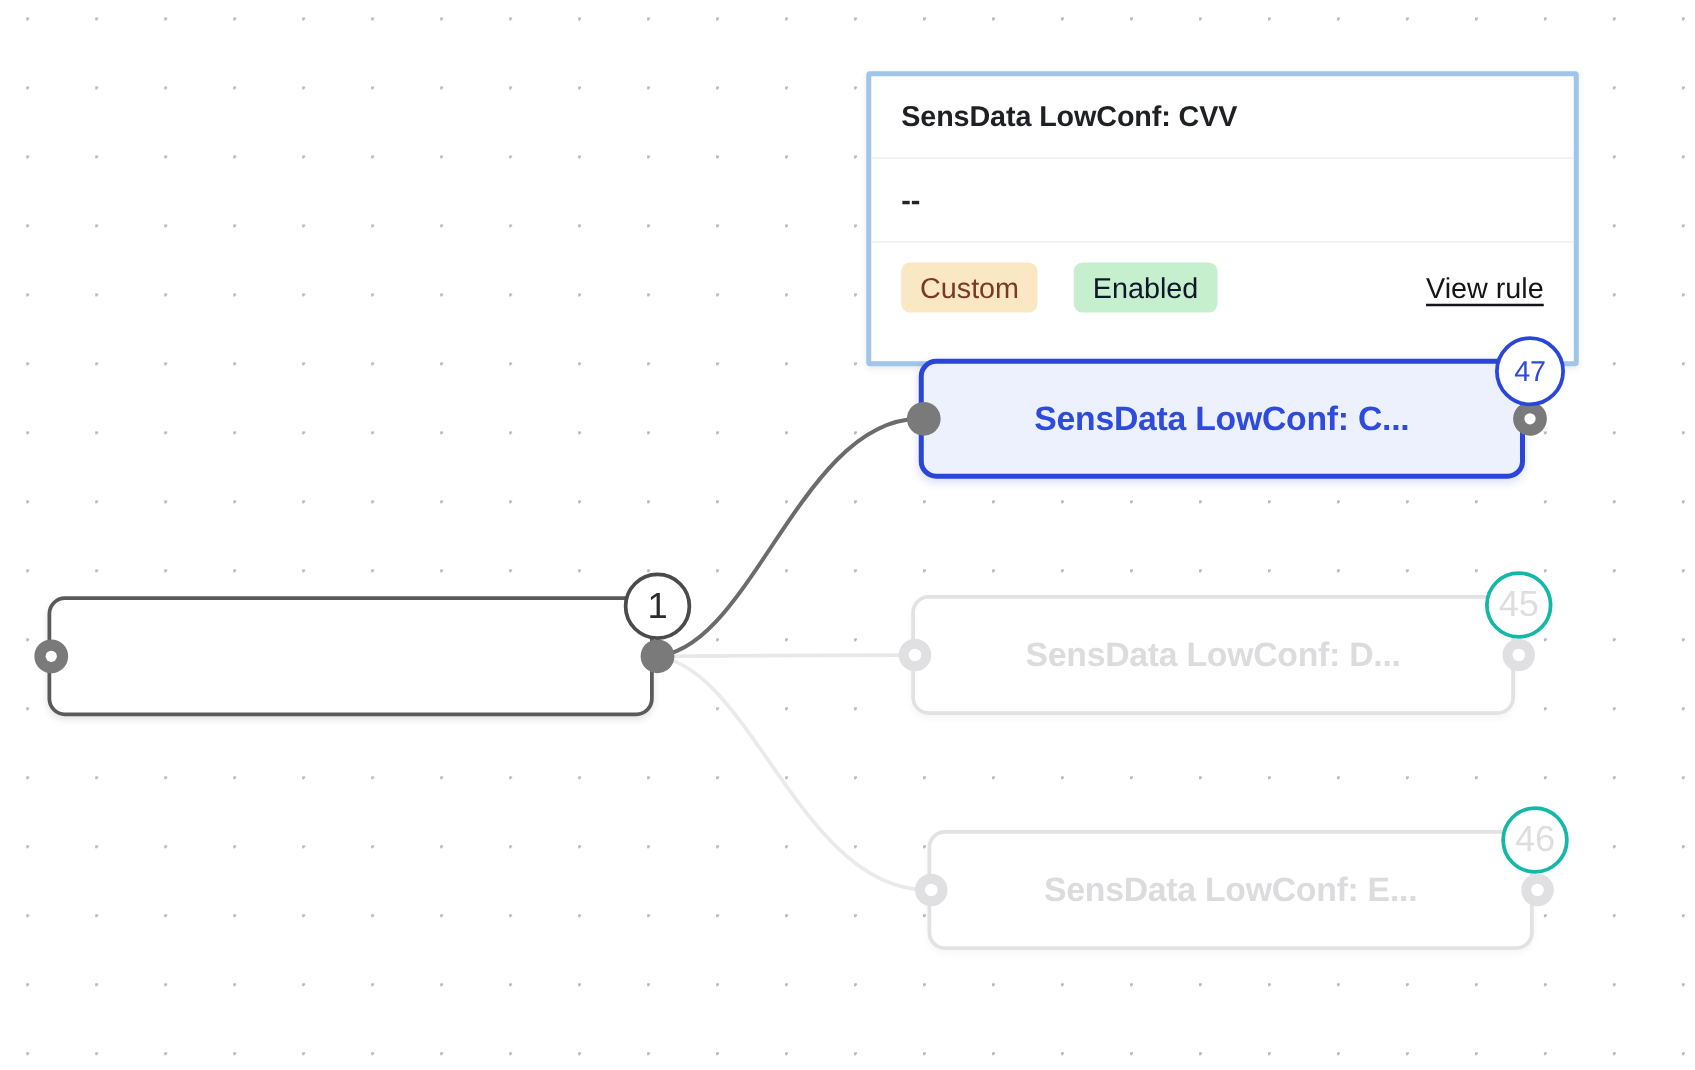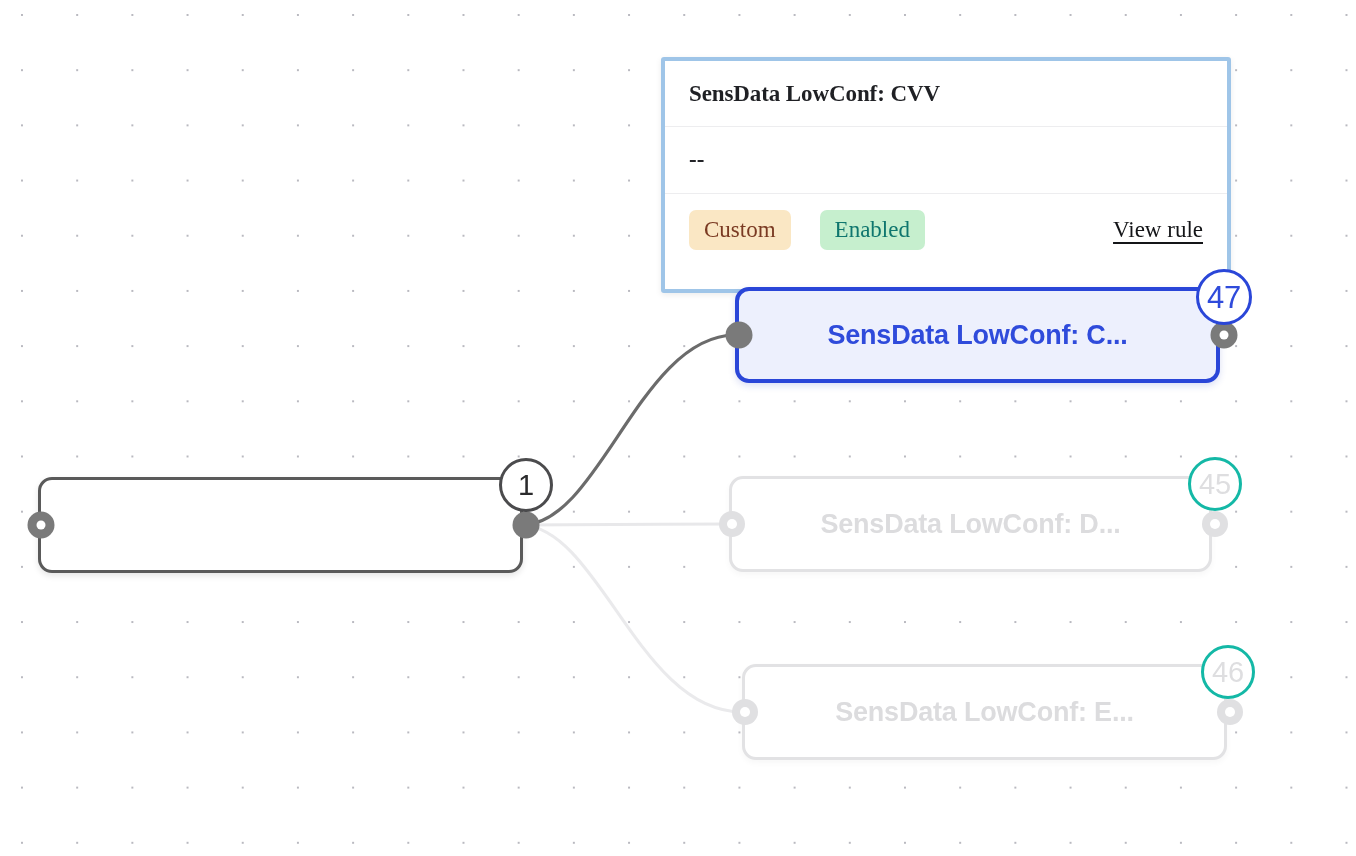--- a/index.html
+++ b/index.html
@@ -91,21 +91,21 @@
   .badge.default {
     width: 54px; height: 54px;
     border: 3.5px solid #4b4b4d;
     color: #2b2b2d;
     font-size: 29px;
   }
   .badge.selected {
     width: 56px; height: 56px;
     border: 3.5px solid #2a46d8;
     color: #2f4bdb;
-    font-size: 31px;
+    font-size: 23px;
   }
   .badge.dimmed {
     width: 54px; height: 54px;
     border: 3px solid #14b8a6;
     color: #dedee0;
     font-size: 29px;
   }
 
   
   .handle {
@@ -162,21 +162,21 @@
   }
   .pop-chips { display: flex; gap: 29px; align-items: center; }
   .chip {
     border-radius: 7px;
     padding: 7px 15px;
     font-size: 23px;
     line-height: 1.16;
     white-space: nowrap;
   }
   .chip.custom  { background: #fae7c4; color: #7a3a22; }
-  .chip.enabled { background: #c6efce; color: #0f766e; }
+  .chip.enabled { background: #c6efce; color: #0f172a; }
   .pop-link {
     font-size: 23px;
     color: #141518;
     text-decoration: underline;
     text-underline-offset: 5px;
     cursor: pointer;
   }
   
   #pop-arrow {
     position: absolute;
@@ -206,21 +206,21 @@
 
   <svg id="edge-layer" viewBox="0 0 1356 856" width="1356" height="856">
 
     <path d="M 523 525 C 600 525, 660 524, 729 524" fill="none" stroke="#e8e8ea" stroke-width="3"></path>
 
     <path d="M 523 525 C 600 530, 640 712, 742 712" fill="none" stroke="#eaeaec" stroke-width="3"></path>
 
     <path d="M 523 525 C 600 523, 640 336, 735 335" fill="none" stroke="#6b6b6b" stroke-width="3.2"></path>
   </svg>
 
-  <div id="popover" style="left:661px; top:57px; width:570px; height:236px;font-family:Liberation Serif, serif;">
+  <div id="popover" style="left:693px; top:57px; width:570px; height:236px;">
 
     <div class="pop-row pop-title">SensData LowConf: CVV</div>
 
     <div class="pop-row pop-value">--</div>
 
     <div class="pop-row pop-footer">
       <div class="pop-chips">
         <span class="chip custom">Custom</span>
         <span class="chip enabled">Enabled</span>
       </div>

